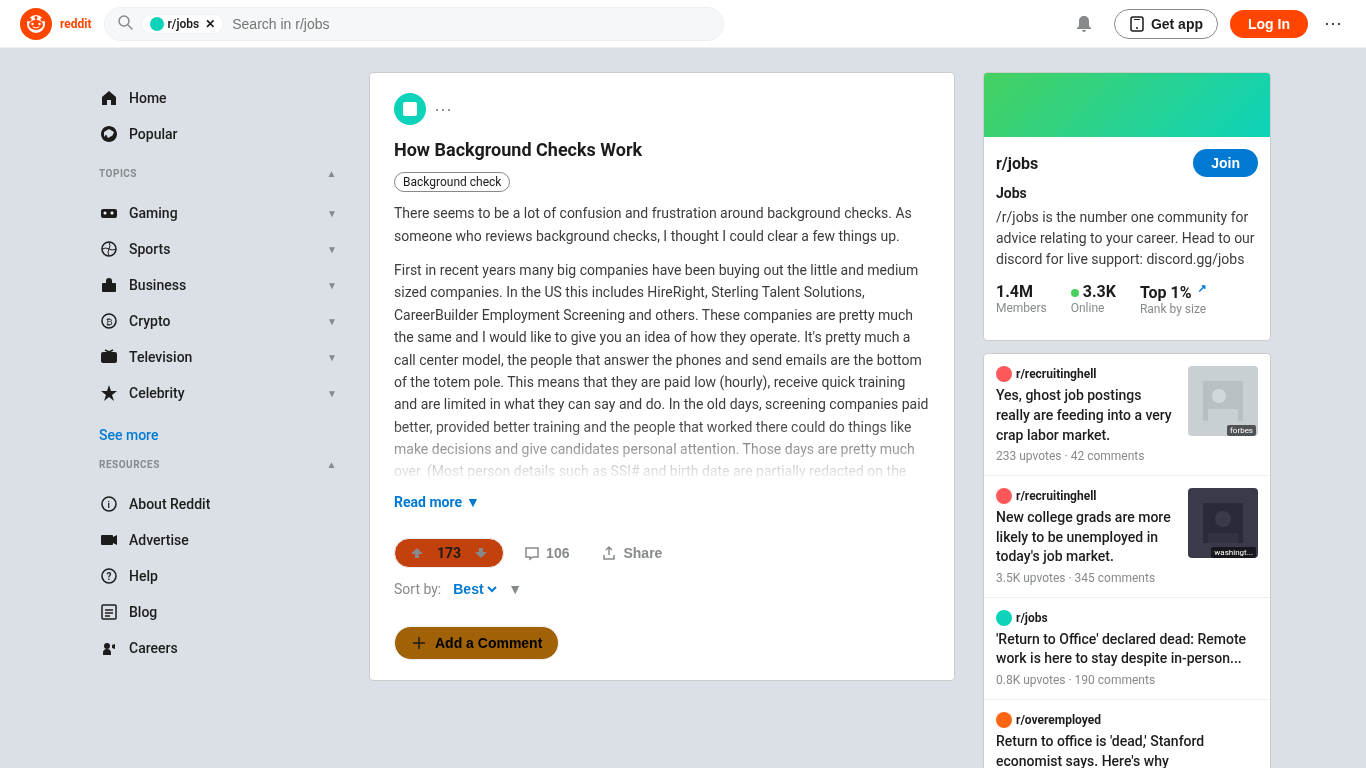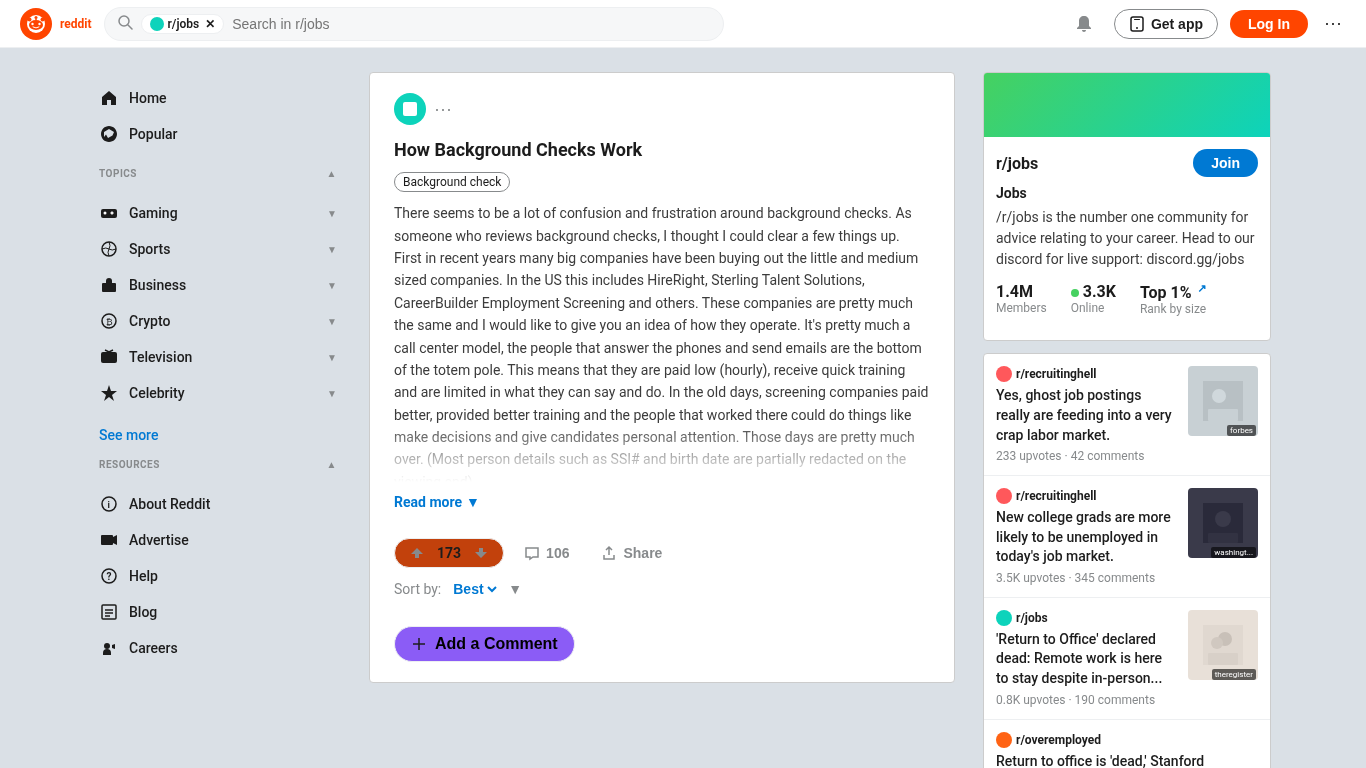--- a/index.html
+++ b/index.html
@@ -107,21 +107,21 @@
     }
     .vote-btn {
       display: flex; align-items: center; gap: 6px;
       border: 1px solid #edeff1; border-radius: 20px;
       padding: 4px 8px; background: #c2410c;
     }
     .vote-count { font-weight: 700; font-size: 14px; }
     .add-comment-btn {
       display: flex; align-items: center; gap: 8px;
       border: 1px solid #edeff1; border-radius: 20px; padding: 8px 16px;
-      background: #8b5cf6; cursor: pointer; font-size: 16px; font-weight: 700;
+      background: #a16207; cursor: pointer; font-size: 14px; font-weight: 700;
       margin-top: 16px; width: fit-content;
     }
 
     
     .sort-row { display: flex; align-items: center; gap: 8px; padding: 12px 0; font-size: 14px; color: #878a8c; }
     .sort-select { border: none; background: none; font-size: 14px; color: #0079d3; font-weight: 700; cursor: pointer; outline: none; }
 
     
     .right-sidebar { width: 312px; min-width: 312px; padding: 12px; }
     .community-card { background: white; border-radius: 4px; border: 1px solid #ccc; overflow: hidden; margin-bottom: 12px; }
@@ -369,21 +369,21 @@
       </div>
 
       
       <h1 class="post-title">How Background Checks Work</h1>
 
       
       <span class="post-flair">Background check</span>
 
       
       <div class="post-body post-body-fade">
-        <p style="">There seems to be a lot of confusion and frustration around background checks. As someone who reviews background checks, I thought I could clear a few things up.</p>
+        <p style="margin-bottom:12px;">There seems to be a lot of confusion and frustration around background checks. As someone who reviews background checks, I thought I could clear a few things up.</p>
         <p style="margin-bottom:12px;">First in recent years many big companies have been buying out the little and medium sized companies. In the US this includes HireRight, Sterling Talent Solutions, CareerBuilder Employment Screening and others. These companies are pretty much the same and I would like to give you an idea of how they operate. It's pretty much a call center model, the people that answer the phones and send emails are the bottom of the totem pole. This means that they are paid low (hourly), receive quick training and are limited in what they can say and do. In the old days, screening companies paid better, provided better training and the people that worked there could do things like make decisions and give candidates personal attention. Those days are pretty much over. (Most person details such as SSI# and birth date are partially redacted on the viewing end)</p>
 
       </div>
 
       
       <div class="read-more">
         <span>Read more</span>
         <span>▼</span>
       </div>
 
@@ -523,29 +523,20 @@
             <span style="width:16px;height:16px;border-radius:50%;background:#0dd3bb;display:inline-block;"></span>
             <span>r/jobs</span>
           </div>
           <div class="related-post-title">'Return to Office' declared dead: Remote work is here to stay despite in-person...</div>
           <div class="related-post-meta">
             <span>0.8K upvotes</span>
             <span> · </span>
             <span>190 comments</span>
           </div>
         </div>
-        <div class="related-post-img" style="background:#e8e0d8;">
-          <svg width="40" height="40" viewBox="0 0 40 40">
-              <rect width="40" height="40" fill="#e0d8d0"></rect>
-              <circle cx="22" cy="14" r="7" fill="#c8c0b8"></circle>
-              <circle cx="14" cy="18" r="6" fill="#d0c8c0"></circle>
-              <rect x="5" y="28" width="30" height="12" rx="1" fill="#d8d0c8"></rect>
-            </svg>
-          <span class="related-post-img-label">theregister</span>
-        </div>
       </div>
 
       <div class="related-post">
         <div class="related-post-content">
           <div class="related-post-sub">
             <span style="width:16px;height:16px;border-radius:50%;background:#ff6314;display:inline-block;"></span>
             <span>r/overemployed</span>
           </div>
           <div class="related-post-title">Return to office is 'dead,' Stanford economist says. Here's why</div>
         </div>

